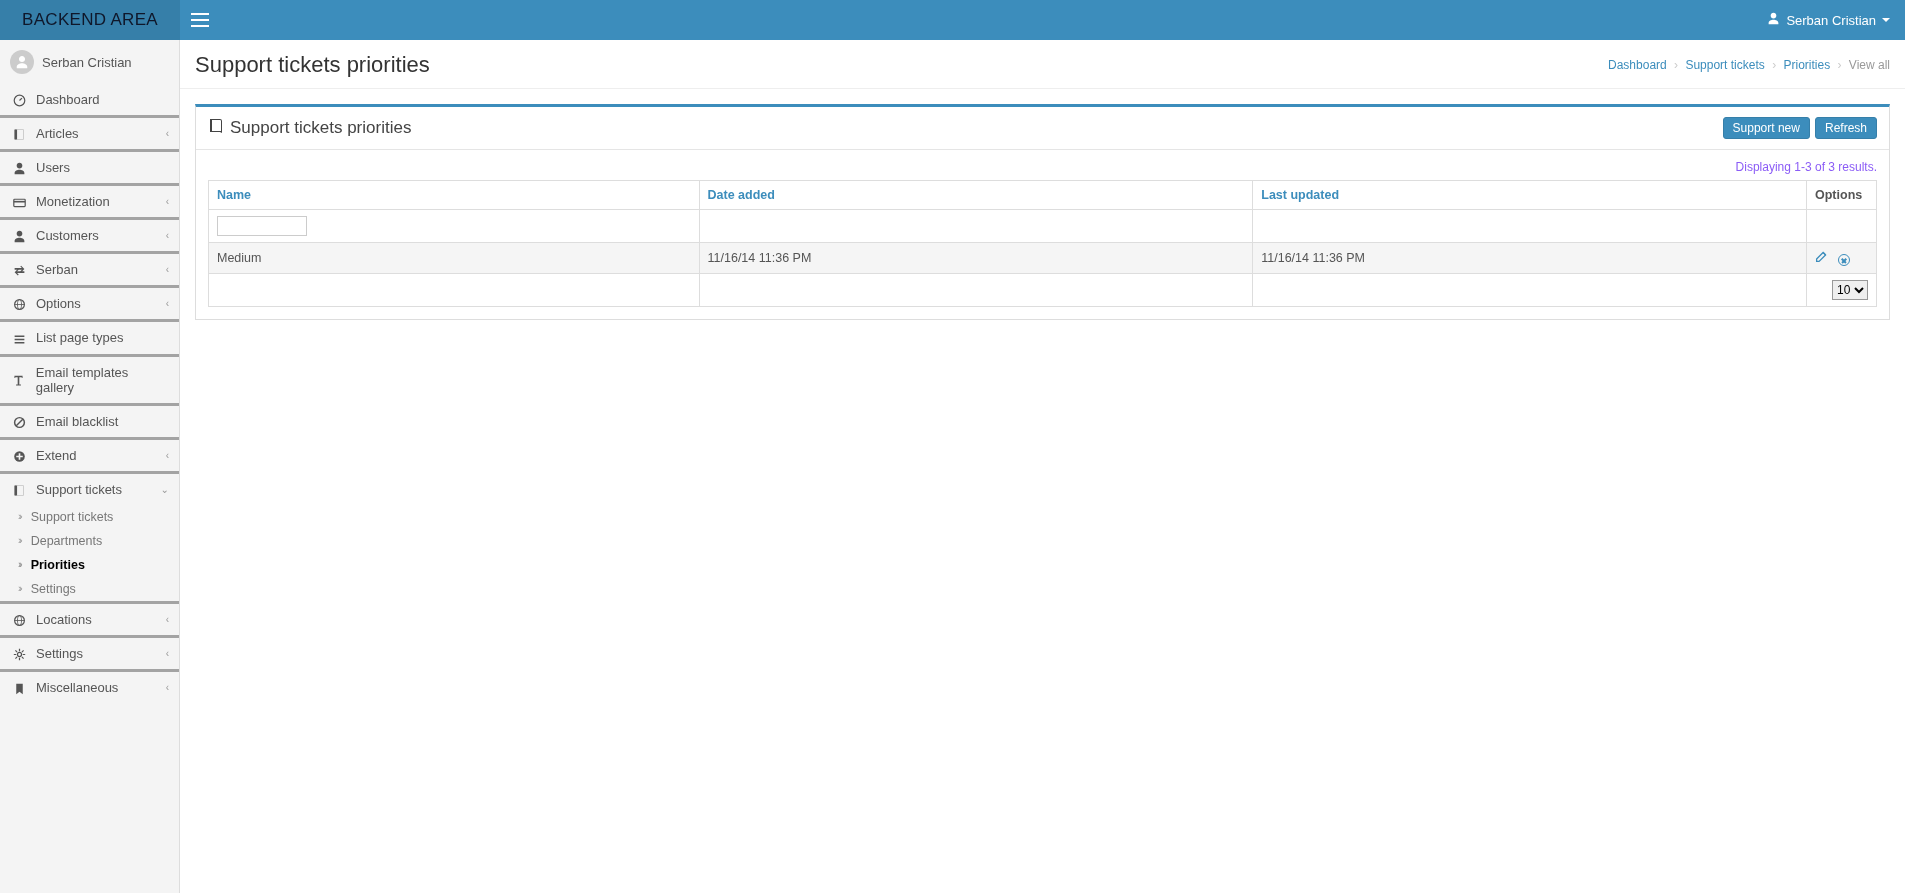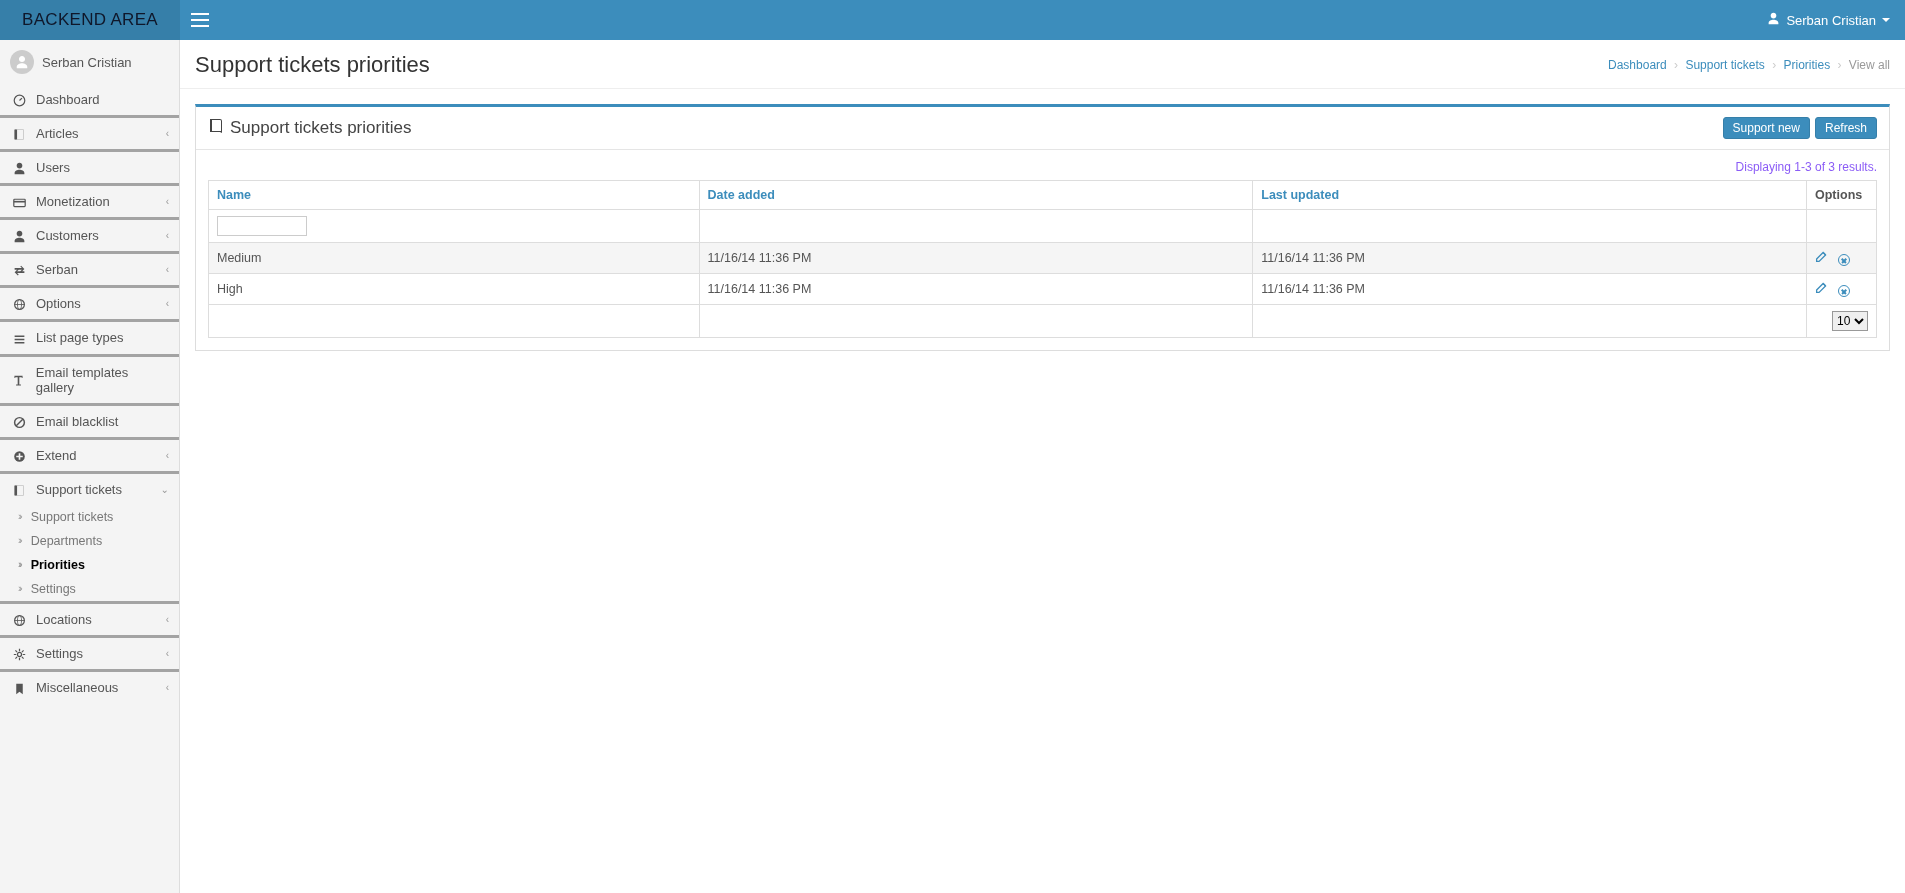--- a/index.html
+++ b/index.html
@@ -289,29 +289,20 @@
             <tbody id="table-body">
                 <tr class="datarow">
                   <td>Medium</td>
                   <td>11/16/14 11:36 PM</td>
                   <td>11/16/14 11:36 PM</td>
                   <td class="options"><span class="icon-btn"><svg width="13" height="13" viewBox="0 0 16 16">
                         <path d="M2 11l8-8 3 3-8 8H2v-3z" fill="none" stroke="#3c8dbc" stroke-width="1.6"></path>
                         <path d="M10 3l3 3" stroke="#3c8dbc" stroke-width="1.6"></path>
                       </svg></span><span class="icon-btn"><span class="icon-circle-x"></span></span></td>
                 </tr>
-                <tr class="datarow">
-                  <td>High</td>
-                  <td>11/16/14 11:36 PM</td>
-                  <td>11/16/14 11:36 PM</td>
-                  <td class="options"><span class="icon-btn"><svg width="13" height="13" viewBox="0 0 16 16">
-                        <path d="M2 11l8-8 3 3-8 8H2v-3z" fill="none" stroke="#3c8dbc" stroke-width="1.6"></path>
-                        <path d="M10 3l3 3" stroke="#3c8dbc" stroke-width="1.6"></path>
-                      </svg></span><span class="icon-btn"><span class="icon-circle-x"></span></span></td>
-                </tr>
               </tbody>
             <tfoot>
               <tr>
                 <td></td>
                 <td></td>
                 <td></td>
                 <td>
                   <select class="page-size">
                     <option>10</option>
                   </select>

